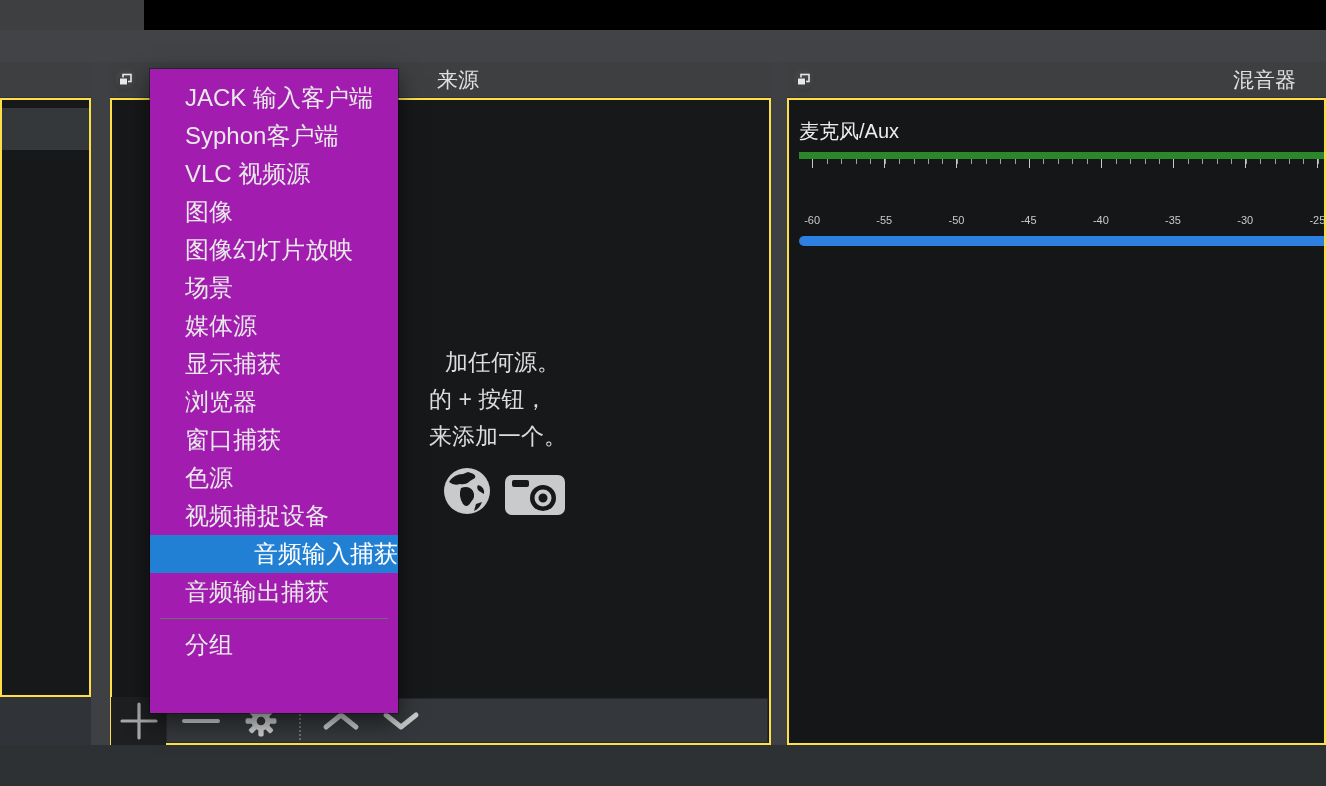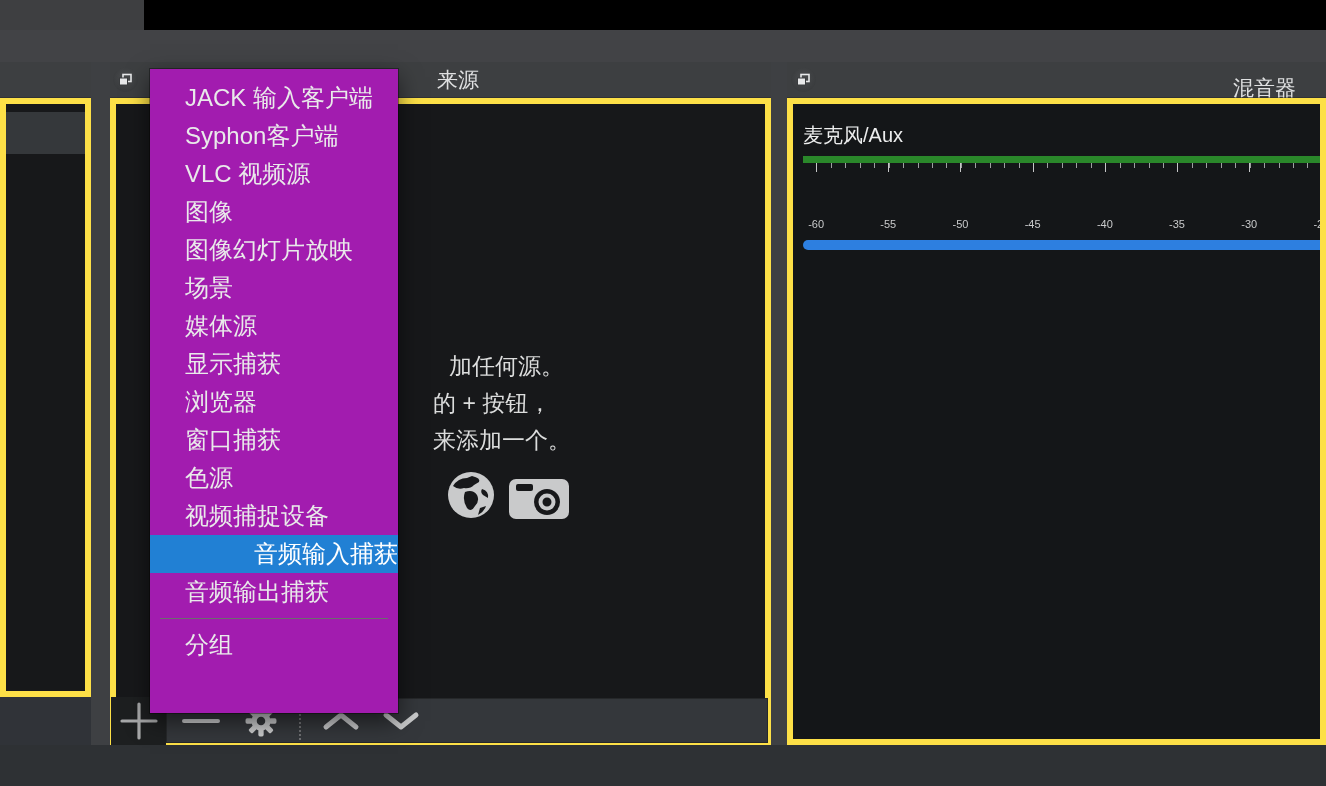--- a/index.html
+++ b/index.html
@@ -27,21 +27,21 @@
     border-bottom:1px solid #313234;
   }
   .dock-title { font-size:21px; color:#dfe0e1; line-height:36px; white-space:nowrap; }
   .float-btn {
     position:absolute; top:5px; width:25px; height:25px; border-radius:50%;
     background:radial-gradient(circle at 50% 45%, #4a4c4e 0%, #3a3c3e 70%);
     display:flex; align-items:center; justify-content:center;
   }
   .dock-body {
     position:absolute; left:0; right:0; top:36px; bottom:0;
-    background:#17181a; border:6px solid #fde047;
+    background:#17181a; border:2px solid #fde047;
   }
 
   
   .dock-scenes { left:0; width:91px; }
   .dock-scenes .dock-body { bottom:48px; }
   .scene-row-selected { position:absolute; left:0; right:0; top:8px; height:42px; background:#35383b; }
   .scenes-toolbar { position:absolute; left:0; right:0; bottom:0; height:48px; background:#303338; }
 
   
   .dock-sources { left:110px; width:661px; }
@@ -64,21 +64,21 @@
   .tb-sep   { position:absolute; left:132px; top:4px; height:37px; width:0; border-left:2px dotted #6f7073; }
   .tb-up    { left:174px; }
   .tb-down  { left:234px; }
   .add-btn-block {
     position:absolute; left:1px; bottom:0; width:55px; height:48px; background:#1d1f20;
     display:flex; align-items:center; justify-content:center;
   }
 
   
   .dock-mixer { left:787px; width:539px; }
-  .mixer-title { position:absolute; right:30px; top:0;margin-top:8px; }
+  .mixer-title { position:absolute; right:30px; top:0; }
   .mixer-float { left:4px; }
   .dock-mixer .dock-body { background:#141618; overflow:hidden; }
   .mixer-channel-name { position:absolute; left:10px; top:18px; font-size:20px; color:#eceded; }
   .meter-bar { position:absolute; left:10px; right:-2px; top:52px; height:7px; }
   .tick-major {
     position:absolute; left:10px; right:-2px; top:59px; height:9px;
     background-image:repeating-linear-gradient(90deg,#c6c7c8 0px,#c6c7c8 1px,transparent 1px,transparent 72.2px);
     background-position-x:13px;
   }
   .tick-minor {

